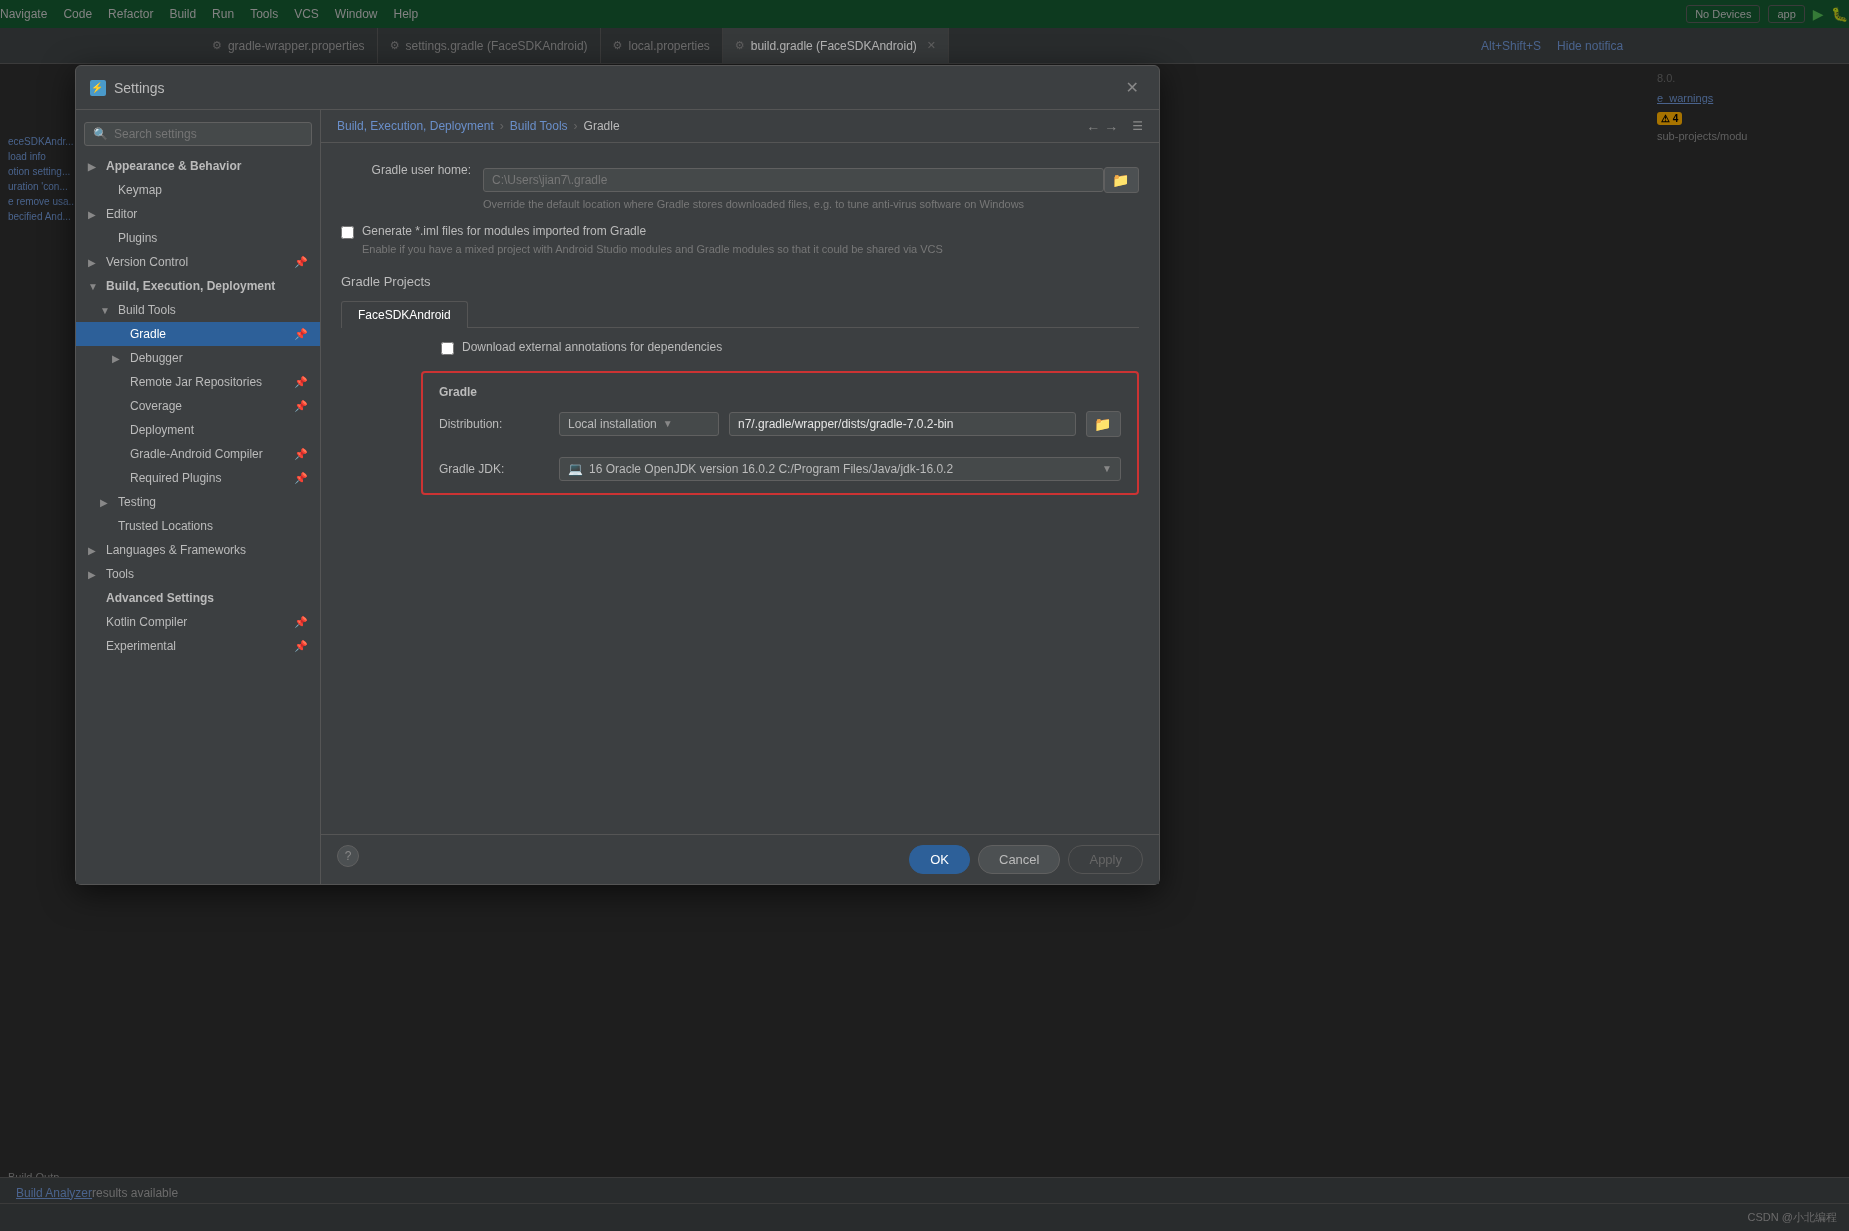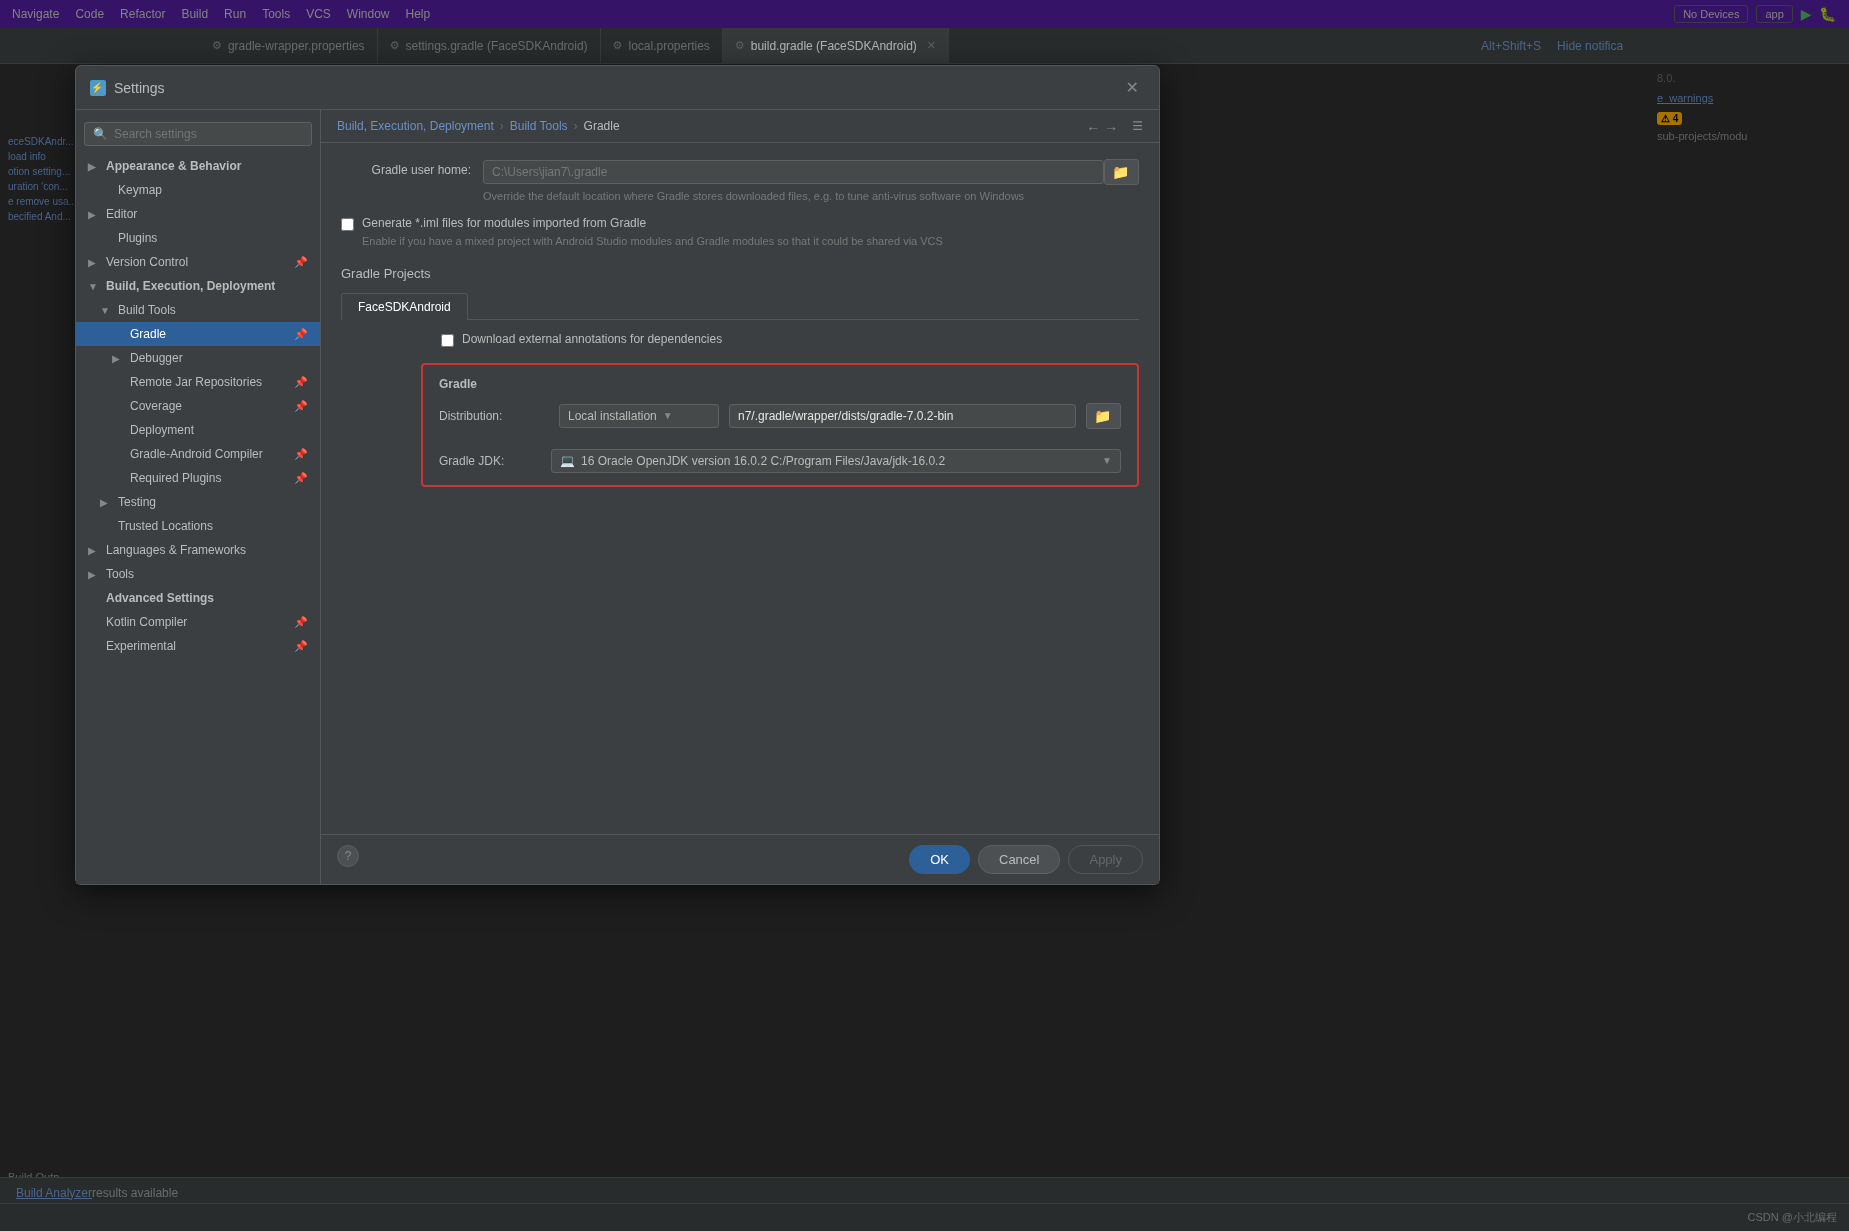--- a/index.html
+++ b/index.html
@@ -19,24 +19,24 @@
       position: absolute;
       top: 0; left: 0; right: 0; bottom: 0;
       background: #2b2b2b;
     }
 
     
     .menu-bar {
       position: absolute;
       top: 0; left: 0; right: 0;
       height: 28px;
-      background: #4c1d95;
-      display: flex;
-      align-items: center;
-      padding: 0 12px;
+      background: #14532d;
+      display: flex;
+      align-items: center;
+      padding: 0 0;
       font-size: 12px;
       color: #bbbbbb;
       gap: 16px;
       z-index: 1;
     }
     .menu-bar span { cursor: pointer; }
 
     
     .tab-bar {
       position: absolute;
@@ -323,20 +323,21 @@
       padding-top: 4px;
       text-align: right;
     }
     .form-control-group {
       flex: 1;
     }
     .form-input-row {
       display: flex;
       align-items: center;
       gap: 0;
+      margin-top: 8px;
     }
     .text-input {
       background: #45494a;
       border: 1px solid #606060;
       border-radius: 3px;
       padding: 4px 8px;
       color: #777;
       font-size: 12px;
       flex: 1;
     }
@@ -451,21 +452,21 @@
       padding: 4px 8px;
       color: #e5e5e5;
       font-size: 12px;
       flex: 1;
     }
 
     
     .jdk-row {
       display: flex;
       align-items: center;
-      gap: 2px;
+      gap: 10px;
     }
     .jdk-label {
       min-width: 110px;
       font-size: 12px;
       color: #bbbbbb;
     }
     .jdk-selector {
       background: #45494a;
       border: 1px solid #606060;
       border-radius: 3px;

